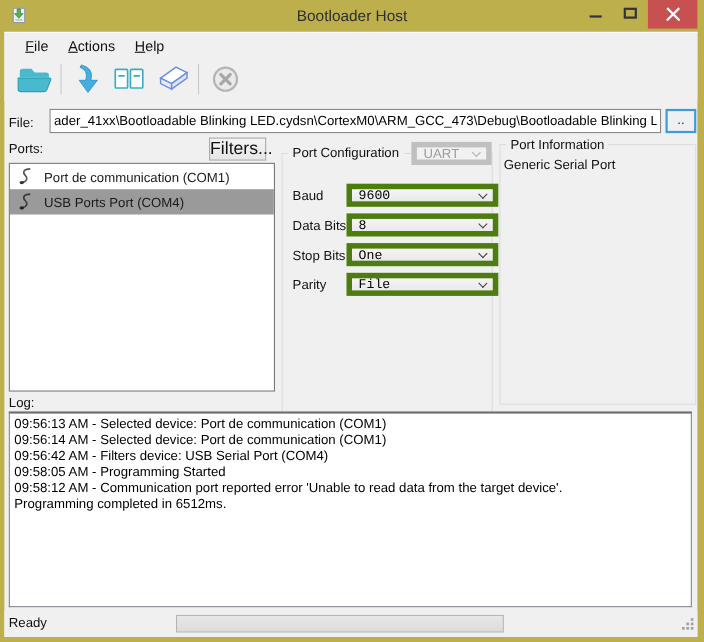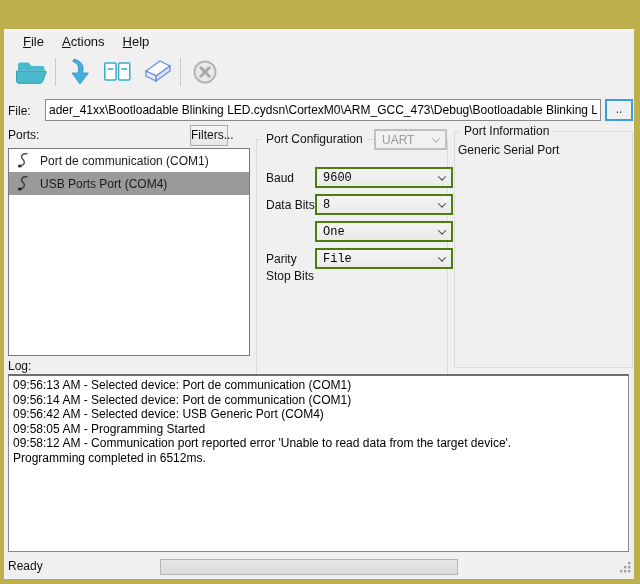--- a/index.html
+++ b/index.html
@@ -40,36 +40,36 @@
 
   .row-label { position:absolute; color:#111; }
 
   .file-input { position:absolute; left:41px; top:70px; width:556px; height:22px;
                 border:1px solid #898989; background:#fff; font-family:inherit; font-size:12px;
                 padding:0 3px; color:#000; }
   .browse-btn { position:absolute; left:601px; top:70px; width:28px; height:22px;
                 border:2px solid #3e9bdb; background:#eef0f2; text-align:center; line-height:16px;
                 font-size:12px; color:#333; }
 
-  .filters-btn { position:absolute; left:186px; top:96px; width:38px; height:21px;
+  .filters-btn { position:absolute; left:186px; top:96px; width:52px; height:21px;
                  border:1px solid #ababab; background:linear-gradient(#f4f4f4,#e6e6e6);
-                 text-align:center; line-height:19px; font-size:12px; color:#111; }
+                 text-align:center; line-height:19px; font-size:16px; color:#111; }
 
   .listbox { position:absolute; left:4px; top:119px; width:242px; height:208px;
              background:#fff; border:1px solid #7a7a7a; overflow:hidden; }
   .port-row { height:23px; display:flex; align-items:center; padding-left:7px; }
   .port-row .p-icon { width:16px; margin-right:8px; display:flex; }
   .port-row.selected { background:#9a9a9a; }
 
   .groupbox { position:absolute; border:1px solid #dcdcdc; }
   .gb-config { left:252px; top:110px; width:192px; height:237px; }
   .gb-info   { left:450px; top:102px; width:179px; height:237px;padding-left:32px; }
   .gb-title { position:absolute; top:-8px; left:5px; background:#f0f0f0; padding:0 4px; color:#111; }
 
-  .combo { position:absolute; height:21px; border:2px solid #4d7c0f;
+  .combo { position:absolute; height:21px; border:5px solid #4d7c0f;
            background:linear-gradient(#f5f5f5,#e9e9ea); display:flex; align-items:center;
            padding:0 6px; color:#000; }
   .combo .chev { margin-left:auto; width:6px; height:6px; border-right:1.7px solid #444;
                  border-bottom:1.7px solid #444; transform:rotate(45deg) translate(-1px,-1px); }
   .combo.disabled { border-color:#c0c0c0; background:#f1f1f1; color:#9c9c9c; }
   .combo.disabled .chev { border-color:#b0b0b0; }
   .combo-uart { left:117px; top:-11px; width:73px; }
   .cfg-label { position:absolute; left:9px; color:#111; }
   .cfg-combo { left:58px; width:138px;font-family:Liberation Mono, monospace; }
 
@@ -83,20 +83,39 @@
   .status-text { position:absolute; left:4px; top:4px; font-size:12px; color:#111; }
   .progress { position:absolute; left:156px; top:4px; width:298px; height:16px;
               border:1px solid #b5b5b5; background:linear-gradient(#e7e7e7,#dcdcdc); }
   .grip { position:absolute; right:2px; bottom:2px; }
 </style>
 </head>
 <body>
 
 <div class="window">
 
+  <div class="titlebar">
+    <span class="app-icon">
+      <svg width="16" height="16" viewBox="0 0 16 16">
+        <rect x="3" y="1.5" width="10.5" height="13" rx="1" fill="#eef1f5" stroke="#8a97a5" stroke-width="1"></rect>
+        <line x1="5" y1="12.2" x2="11.5" y2="12.2" stroke="#9aa5b1" stroke-width="1"></line>
+        <path d="M6.6 2.2 h3 v4.2 h2.4 L8.1 10.6 4.2 6.4 h2.4 Z" fill="#55b24e" stroke="#2e7d32" stroke-width="0.6"></path>
+      </svg>
+    </span>
+    <span class="title-text">Bootloader Host</span>
+    <span class="cap-btn btn-min">
+        <span class="glyph-min"></span>
+      </span>
+    <span class="cap-btn btn-max">
+        <span class="glyph-max"></span>
+      </span>
+    <span class="cap-btn btn-close">
+        <span class="glyph-x"></span>
+      </span>
+  </div>
 
   <div class="client">
 
     <div class="menubar">
       <span class="menu-item"><span class="accel">F</span><span>ile</span></span>
       <span class="menu-item"><span class="accel">A</span><span>ctions</span></span>
       <span class="menu-item"><span class="accel">H</span><span>elp</span></span>
     </div>
 
     <div class="toolbar">
@@ -176,21 +195,21 @@
         <span>9600</span>
         <span class="chev"></span>
       </div>
 
       <span class="cfg-label" style="top:58px;">Data Bits</span>
       <div class="combo cfg-combo" style="top:54px;">
         <span>8</span>
         <span class="chev"></span>
       </div>
 
-      <span class="cfg-label" style="top:85px;margin-top:44px;">Stop Bits</span>
+      <span class="cfg-label" style="top:85px;">Stop Bits</span>
       <div class="combo cfg-combo" style="top:81px;">
         <span>One</span>
         <span class="chev"></span>
       </div>
 
       <span class="cfg-label" style="top:112px;">Parity</span>
       <div class="combo cfg-combo" style="top:108px;">
         <span>File</span>
         <span class="chev"></span>
       </div>
@@ -198,21 +217,21 @@
 
     <div class="groupbox gb-info">
       <span class="gb-title">Port Information</span>
       <span class="info-text">Generic Serial Port</span>
     </div>
 
     <span class="row-label" style="left:4px; top:330px;">Log:</span>
     <div class="logbox">
       <div>09:56:13 AM - Selected device: Port de communication (COM1)</div>
       <div>09:56:14 AM - Selected device: Port de communication (COM1)</div>
-      <div>09:56:42 AM - Selected device: USB Generic Port (COM4)</div>
+      <div>09:56:42 AM - Filters device: USB Serial Port (COM4)</div>
       <div>09:58:05 AM - Programming Started</div>
       <div>09:58:12 AM - Communication port reported error 'Unable to read data from the target device'.</div>
       <div>Programming completed in 6512ms.</div>
     </div>
 
     <div class="statusbar">
       <span class="status-text">Ready</span>
       <span class="progress"></span>
       <span class="grip">
         <svg width="13" height="13" viewBox="0 0 13 13">

